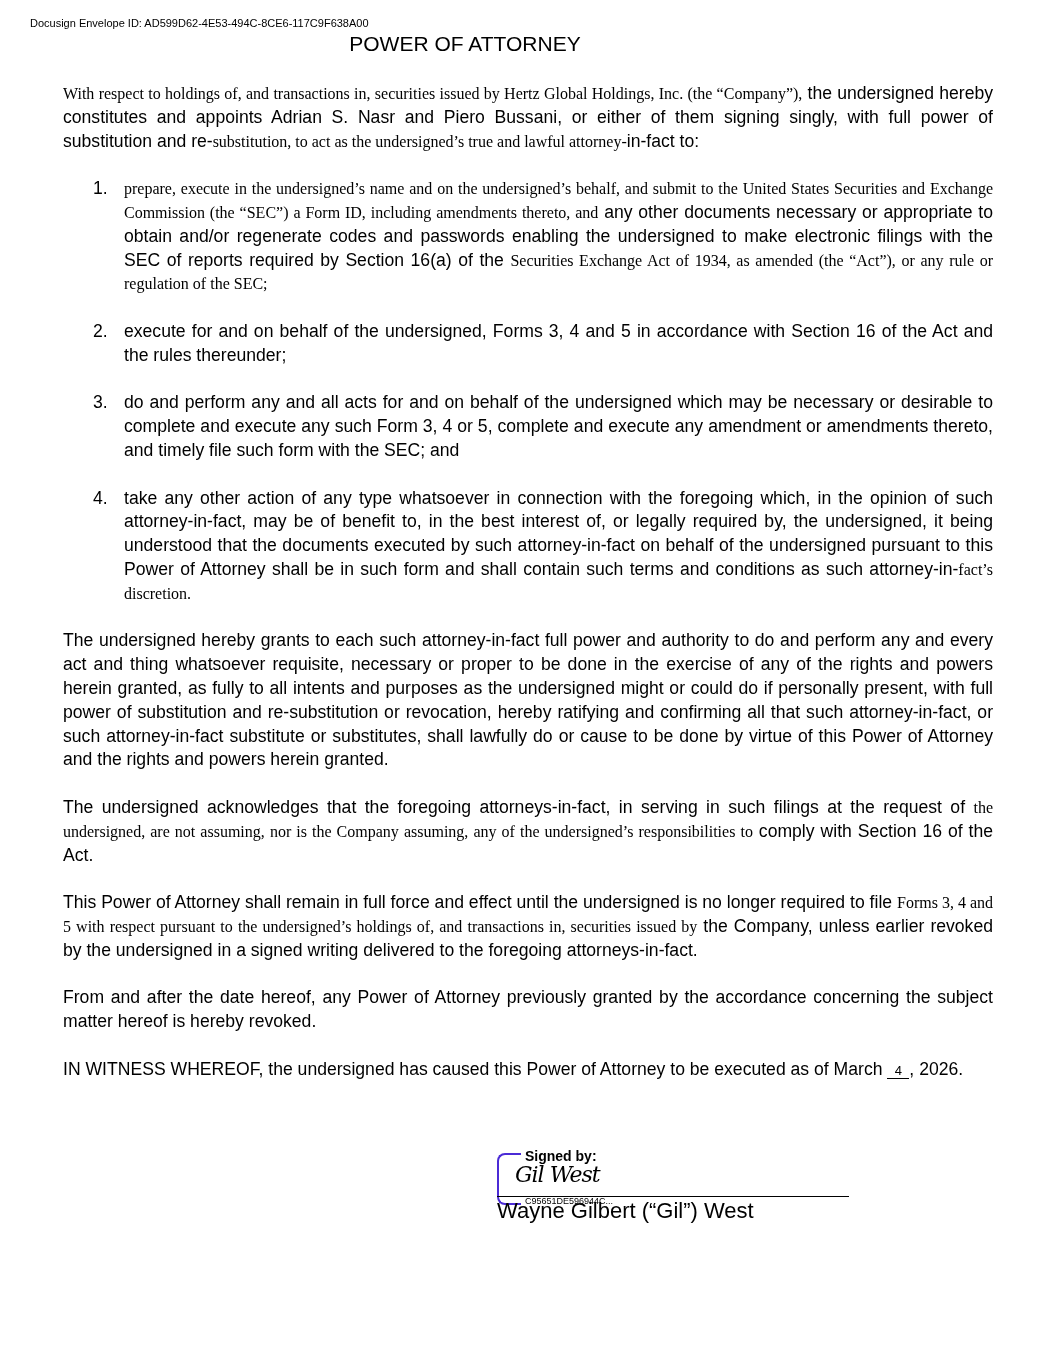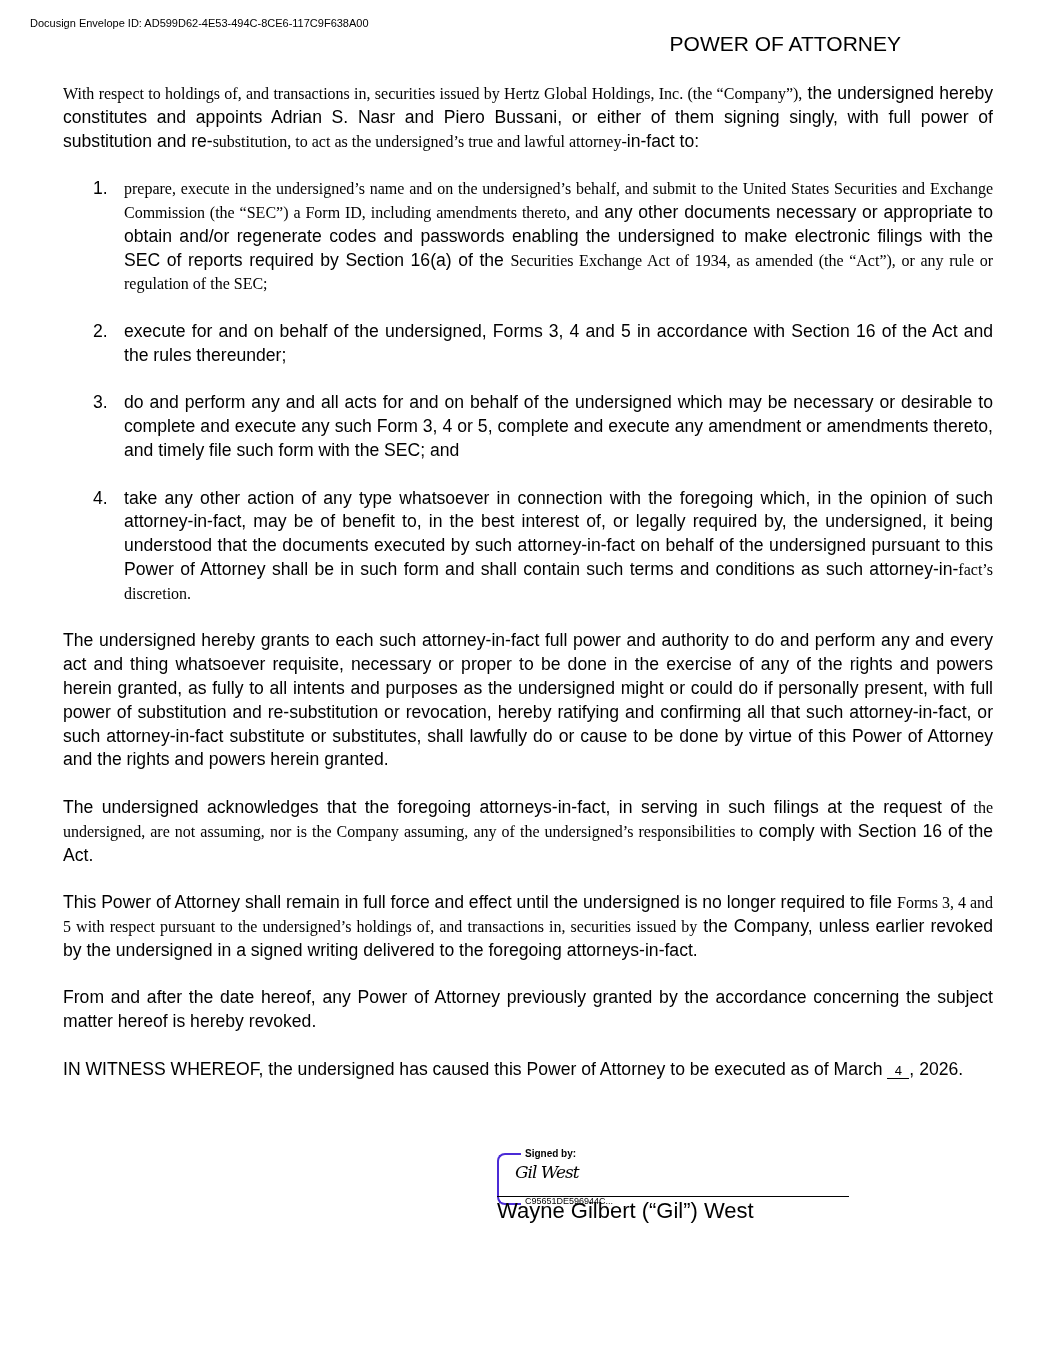--- a/index.html
+++ b/index.html
@@ -1,31 +1,31 @@
 <!DOCTYPE html>
 <html><head>
 <meta charset="utf-8">
 <style>
   html, body { margin:0; padding:0; background:#ffffff; }
   body { width:1055px; height:1365px; position:relative; overflow:hidden; color:#000;
          font-family:"Liberation Sans", sans-serif; }
   .envelope { position:absolute; left:30px; top:17px; font-size:11px; }
-  .title { position:absolute; left:0; width:898px; top:32px; text-align:right; font-size:21px; padding-left:3px; }
+  .title { position:absolute; left:0; width:898px; top:32px; text-align:center; font-size:21px; padding-left:16px; }
   .title span { position:relative; left:0px; }
   .body { position:absolute; left:63px; width:930px; top:82px; font-size:17.6px; line-height:23.8px; }
   .body p { margin:0 0 23.8px 0; text-align:justify; }
   .serif { font-family:Liberation Serif, serif; font-size:16px; }
   ol { margin:0 0 23.8px 0; padding:0; list-style:none; }
   ol li { position:relative; padding-left:61px; margin-bottom:23.8px; text-align:justify; }
   ol li .num { position:absolute; left:30px; top:0; }
   .date-blank { display:inline-block; min-width:22px; text-align:center; border-bottom:1px solid #000; font-size:13px; line-height:14px; }
   .sig { position:absolute; left:497px; top:1148px; width:360px; height:80px; }
   .sig .bracket { position:absolute; left:0; top:5px; width:22px; height:48px; border:2px solid #4b2bd6; border-right:none; border-radius:8px 0 0 8px; }
-  .sig .signed-by { position:absolute; left:28px; top:0; font-size:10px; font-weight:bold; }
-  .sig .signature { position:absolute; left:18px; top:14px; font-family:"DejaVu Serif", serif; font-style:italic; font-size:17px; letter-spacing:-1px; }
+  .sig .signed-by { position:absolute; left:28px; top:0; font-size:14px; font-weight:bold; }
+  .sig .signature { position:absolute; left:18px; top:14px; font-family:"DejaVu Serif", serif; font-style:italic; font-size:22px; letter-spacing:-1px; }
   .sig .line { position:absolute; left:0; top:48px; width:352px; border-top:1.5px solid #000; }
   .sig .code { position:absolute; left:28px; top:48px; font-size:9px; }
   .sig .name { position:absolute; left:0; top:50px; font-family:Liberation Sans, sans-serif; font-size:22px; }
 </style>
 </head>
 <body>
 
 <div class="envelope">Docusign Envelope ID: AD599D62-4E53-494C-8CE6-117C9F638A00</div>
 <div class="title"><span>POWER OF ATTORNEY</span></div>
 

